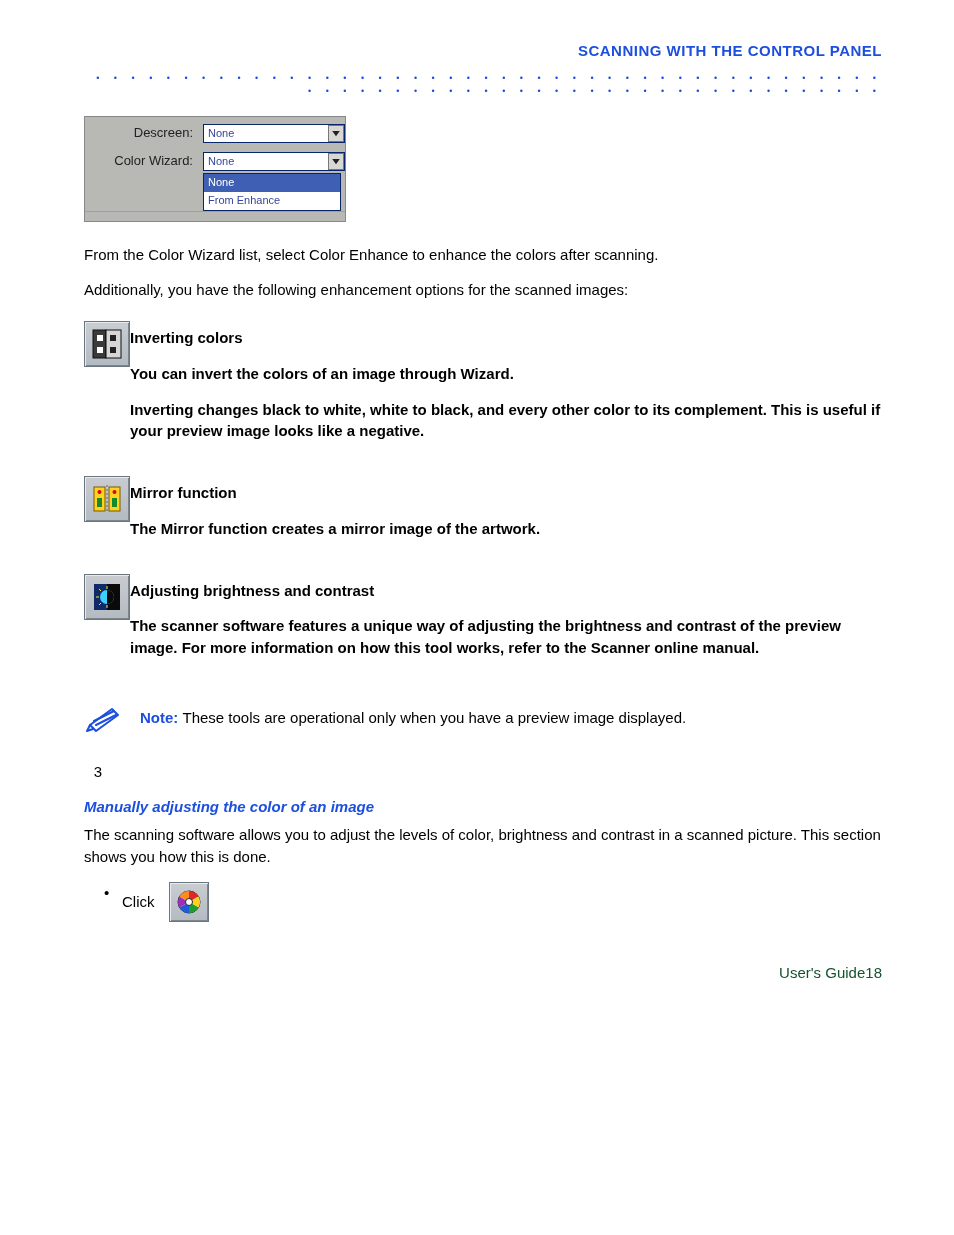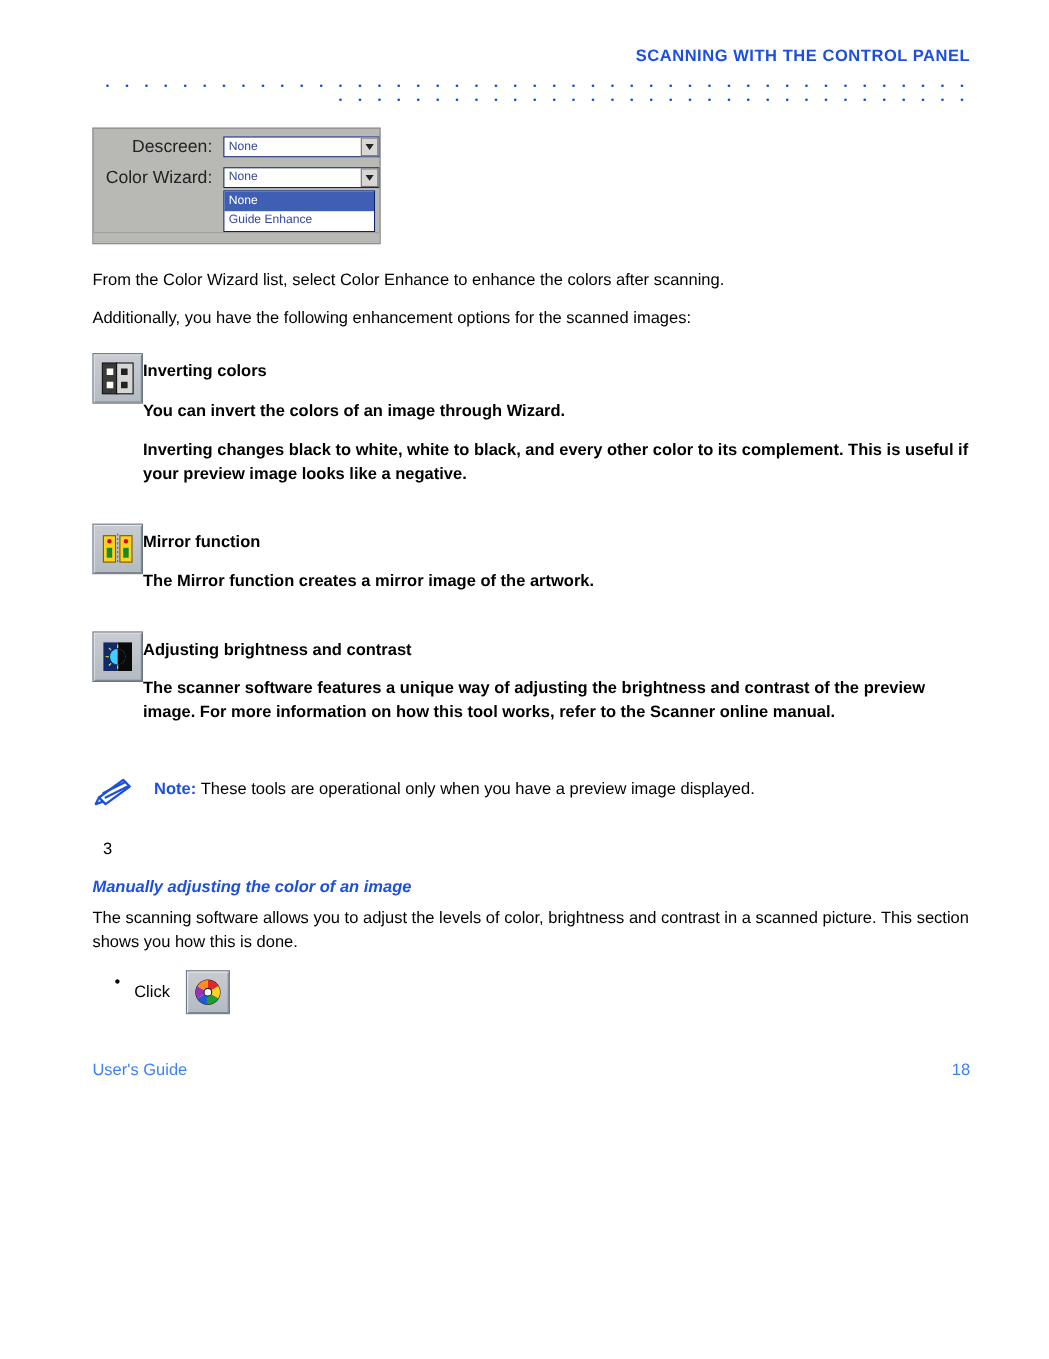--- a/index.html
+++ b/index.html
@@ -13,21 +13,21 @@
       padding: 40px 72px 60px 84px;
     }
     p { margin: 0 0 14px 0; }
 
     .hdr { text-align: right; color: #1c4fde; font-weight: 600; letter-spacing: .5px; margin-bottom: 10px; }
     .hline { text-align:right; color:#1c4fde; letter-spacing:6px; margin-bottom:18px; font-size:9px; }
 
     
     .cp-wrap { width: 262px; background:#b8b8b4; border:1px solid #888; padding:0; margin-bottom:22px; }
     .cp-row { display:flex; align-items:center; height:22px; gap:6px; margin:6px 0 0 0; }
-    .cp-label { flex:0 0 112px; text-align:right; font-size:16px; color:#222; padding-right:4px; }
+    .cp-label { flex:0 0 112px; text-align:right; font-size:13px; color:#222; padding-right:4px; }
     .cp-field { flex:1; background:#fff; border:1px solid #0a246a; height:19px; position:relative; font-size:11px; color:#35469c; padding-left:4px; display:flex; align-items:center; }
     .cp-btn { position:absolute; right:0; top:0; width:16px; height:17px; background:#d8d7d3; border:1px solid #777; display:flex; align-items:center; justify-content:center; }
     .cp-btn svg { width:8px; height:6px; }
     .cp-droplist { margin-left:118px; width:138px; border:1px solid #0a246a; font-size:11px; background:#fff; }
     .cp-opt { padding:1px 4px; color:#35469c; }
     .cp-opt.sel { background:#3f5fb4; color:#fff; }
     .cp-bottom { height:10px; background:#b8b8b4; border-top:1px solid #9f9f9b; margin-top:0; }
     .num-item { display:flex; gap:14px; margin-bottom:2px; }
     .num { flex:0 0 18px; text-align:right; }
 
@@ -39,21 +39,21 @@
       display:flex; align-items:center; justify-content:center;
       box-shadow: inset 1px 1px 0 #e7eaee, inset -1px -1px 0 #7d858c;
     }
     .icon-desc { flex:1; padding-top:6px; }
 
     .note-row { display:flex; align-items:flex-start; gap:16px; margin:30px 0 18px 0; }
     .note-icon { flex:0 0 40px; display:flex; align-items:center; justify-content:center; }
     .note-label { color:#1c4fde; font-weight:700; }
     .sublabel { color:#1c4fde; font-style:italic; font-weight:600; margin:14px 0 6px 0; }
 
-    .page-footer { display:flex; justify-content:space-between; color:#3b82f6; font-size:15px; margin-top:40px; }
+    .page-footer { display:flex; justify-content:flex-end; color:#14532d; font-size:15px; margin-top:40px; }
 
     .ul { padding-left:20px; }
     .ul li { margin-bottom:8px; list-style: none; position:relative; padding-left:18px; }
     .ul li:before { content:"•"; position:absolute; left:0; top:0; }
   </style>
 </head>
 <body>
 
 <div class="hdr">SCANNING WITH THE CONTROL PANEL</div>
 <div class="hline">• • • • • • • • • • • • • • • • • • • • • • • • • • • • • • • • • • • • • • • • • • • • • • • • • • • • • • • • • • • • • • • • • • • • • • • • • • • • • •</div>
@@ -76,21 +76,21 @@
       <span>None</span>
       <span class="cp-btn">
         <svg viewBox="0 0 10 8">
             <polygon points="0,0 10,0 5,7" fill="#222"></polygon>
           </svg>
       </span>
     </div>
   </div>
   <div class="cp-droplist">
     <div class="cp-opt sel">None</div>
-    <div class="cp-opt">Guide Enhance</div>
+    <div class="cp-opt">From Enhance</div>
   </div>
   <div class="cp-bottom"></div>
 </div>
 
 <p>From the Color Wizard list, select Color Enhance to enhance the colors after scanning.</p>
 <p>Additionally, you have the following enhancement options for the scanned images:</p>
 
 <div class="icon-row">
   <div class="icon-box">
     <svg width="30" height="30" viewBox="0 0 30 30">

